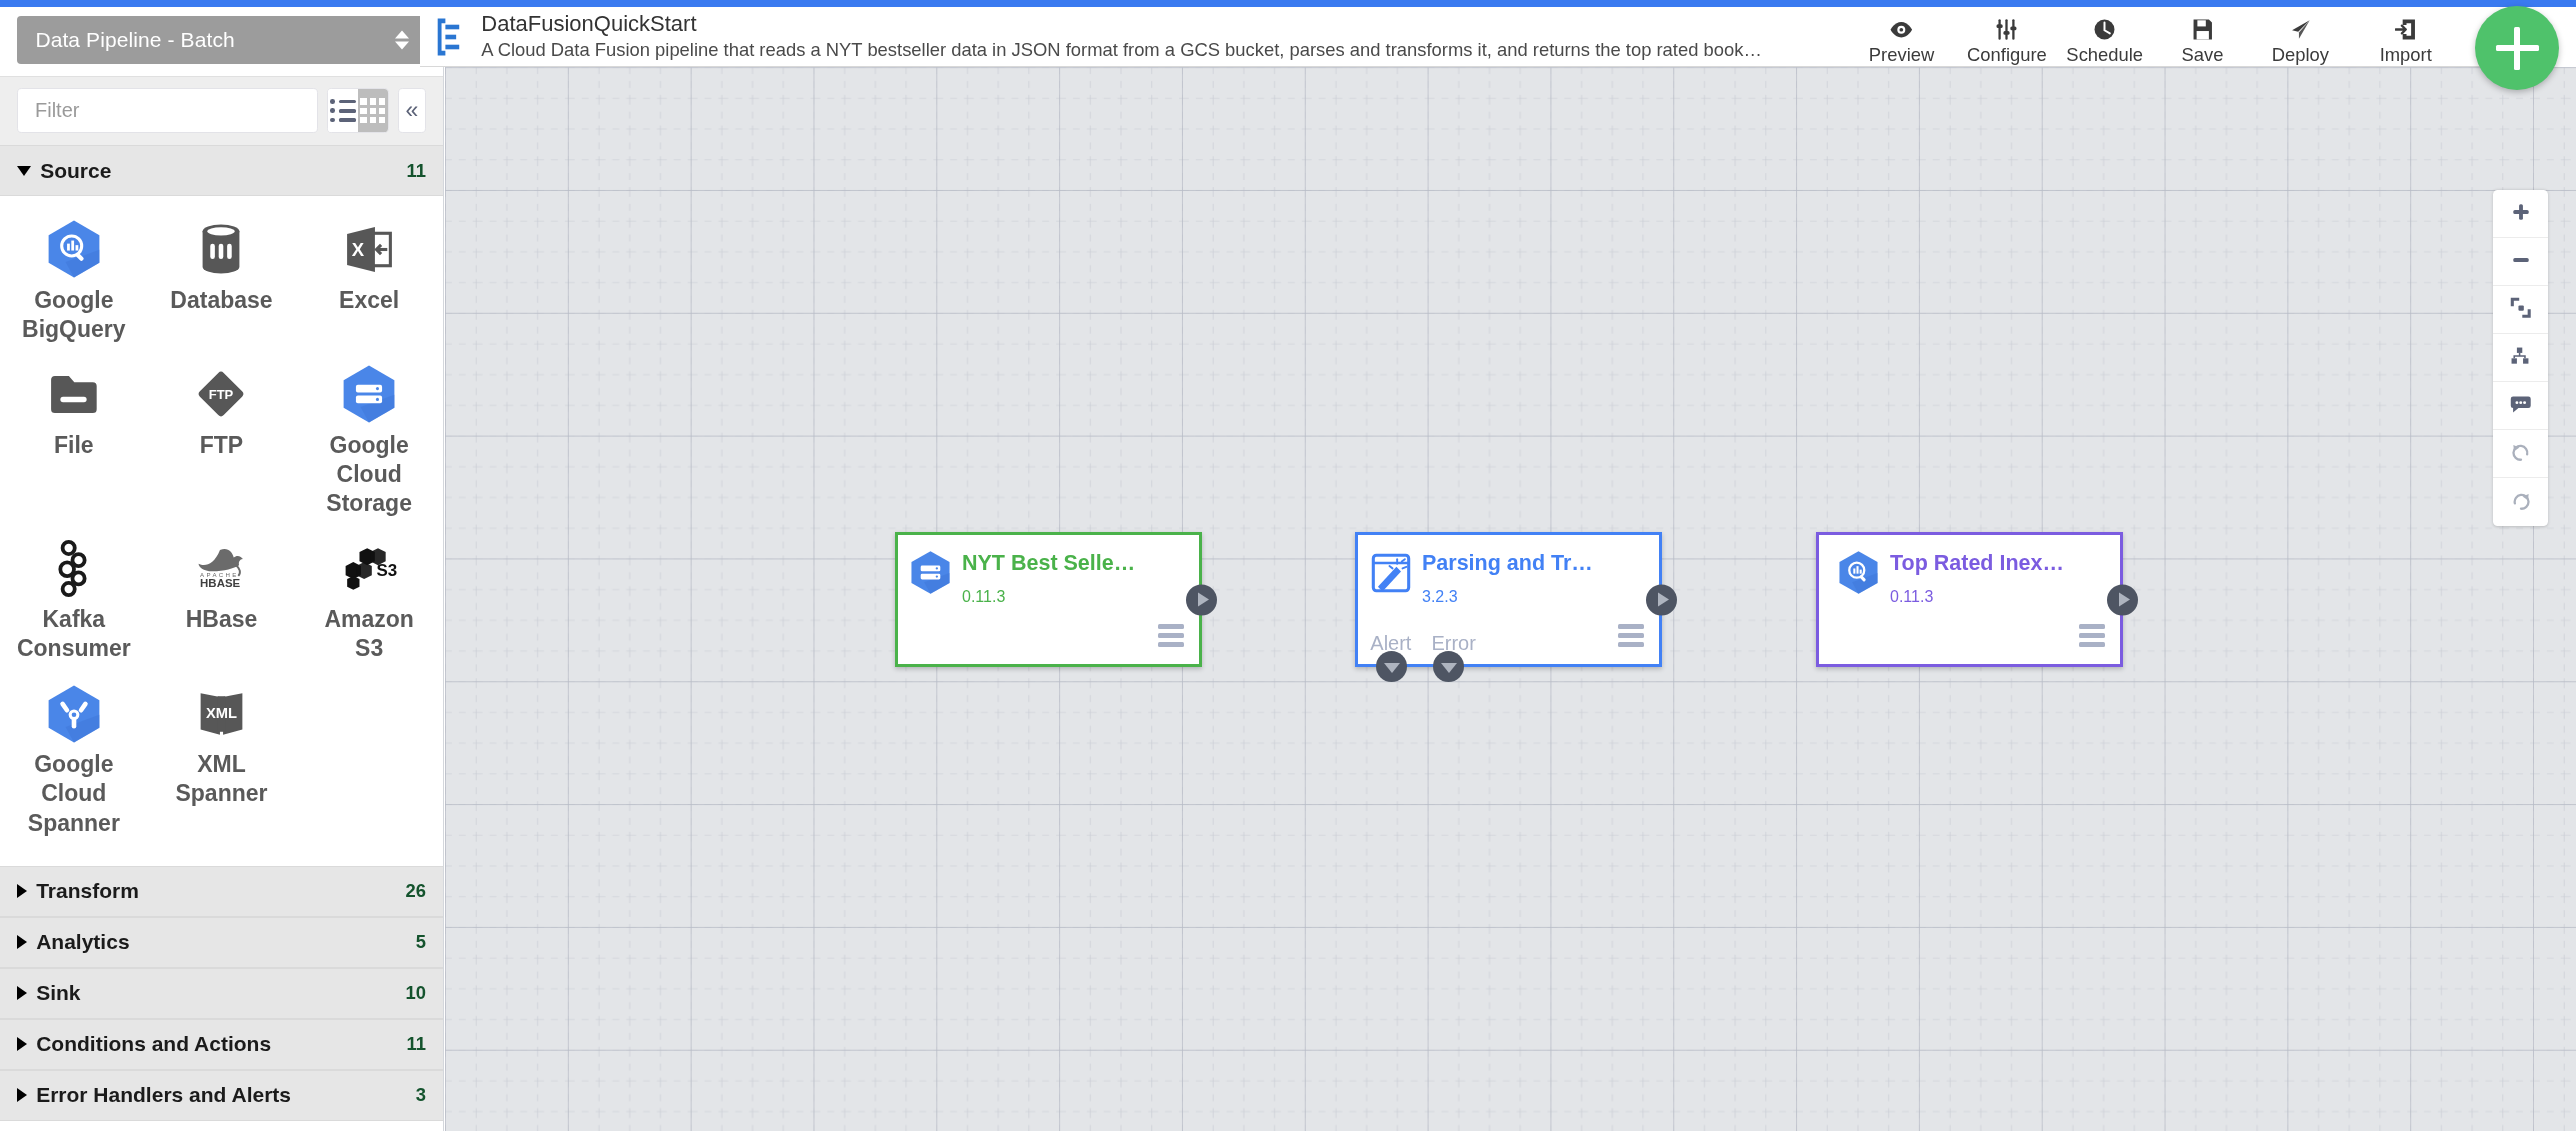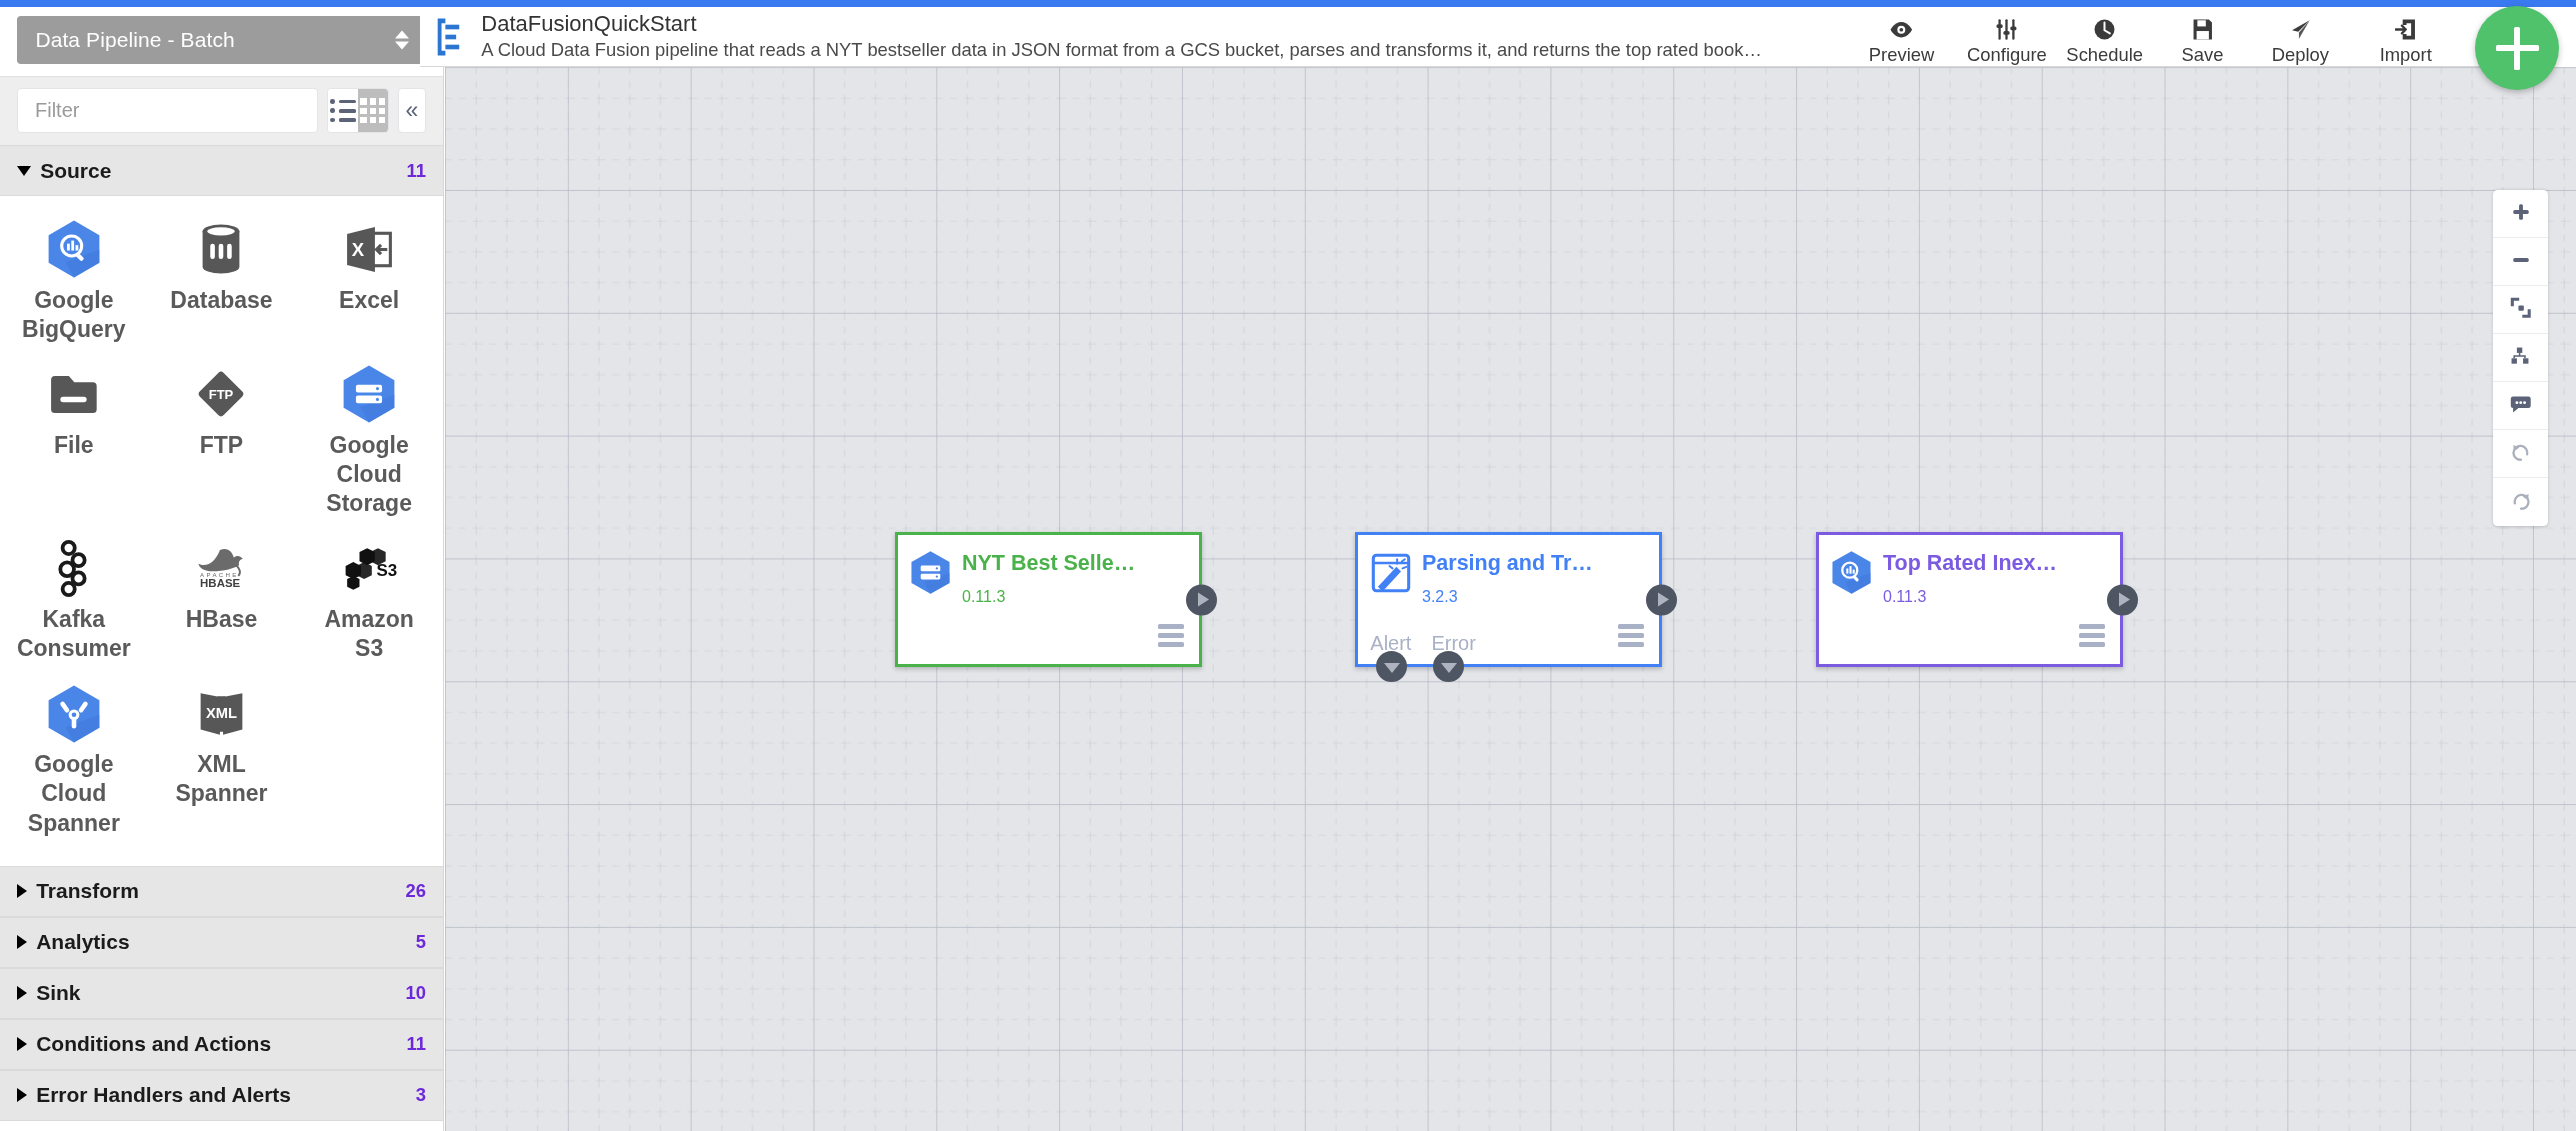--- a/index.html
+++ b/index.html
@@ -122,21 +122,21 @@
     border-left: 7.7px solid transparent;
     border-right: 7.7px solid transparent;
     border-top: 10px solid #000;
   }
   .caret.closed {
     border-top: 7.7px solid transparent;
     border-bottom: 7.7px solid transparent;
     border-left: 10px solid #000;
   }
   .section-count {
-    margin-left: auto; font-size: 18.4px; font-weight: bold; color: #6d28d9;
+    margin-left: auto; font-size: 18.4px; font-weight: bold; color: #14532d;
   }
 
   .plugin-grid {
     display: grid;
     grid-template-columns: repeat(3, 1fr);
     background: #fff;
     padding: 10.7px 0 20px 0;
   }
   .plugin-cell {
     display: flex; flex-direction: column; align-items: center;
@@ -764,21 +764,21 @@
           <span class="tri-r"></span>
         </div>
       <div class="port alert">
           <span class="tri-d"></span>
         </div>
       <div class="port error">
           <span class="tri-d"></span>
         </div>
     </div>
 
-    <div class="node sink" style="left:1371px; top:465px;">
+    <div class="node sink" style="left:1371px; top:465px;padding-left:7px;">
       <div class="node-top">
         <div class="node-ic">
           <svg width="41" height="45" viewBox="0 0 70 78">
             <polygon points="35,2 68,21 68,57 35,76 2,57 2,21" fill="#4a86e8"></polygon>
             <polygon points="68,40 68,57 35,76 24,56" fill="#3f78d8" opacity=".55"></polygon>
             <circle cx="32" cy="35" r="13" fill="none" stroke="#ffffff" stroke-width="4"></circle>
             <rect x="26" y="32" width="3.6" height="9" fill="#fff"></rect>
             <rect x="31.5" y="28" width="3.6" height="13" fill="#fff"></rect>
             <rect x="37" y="34" width="3.6" height="7" fill="#fff"></rect>
             <rect x="40" y="43" width="12" height="5.5" rx="2.5" fill="#ffffff" transform="rotate(45 40 43)"></rect>

